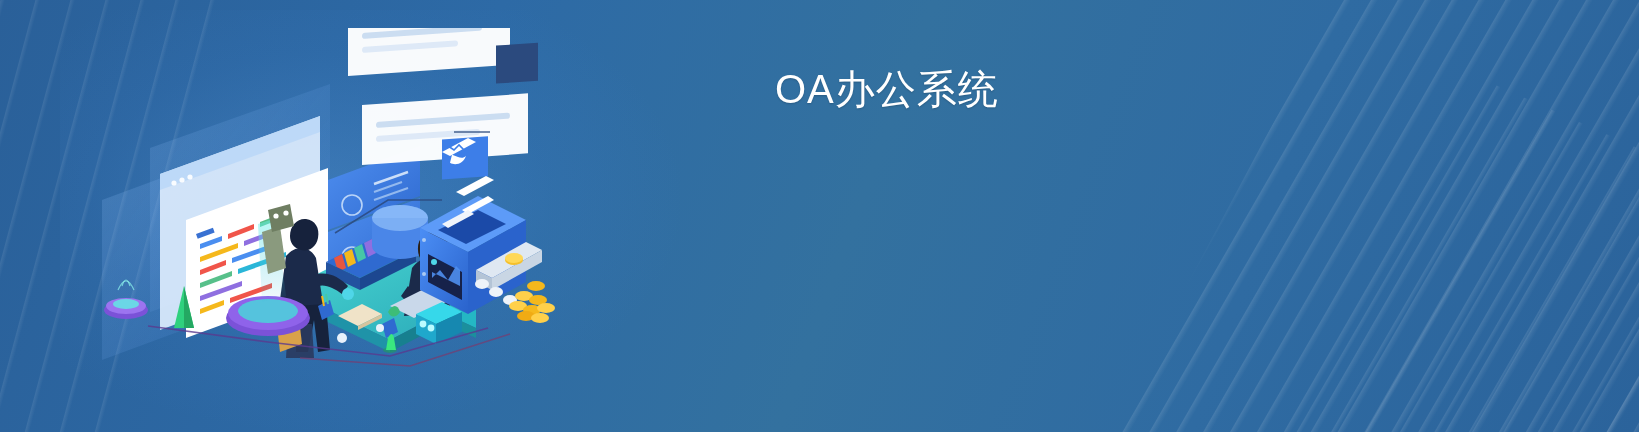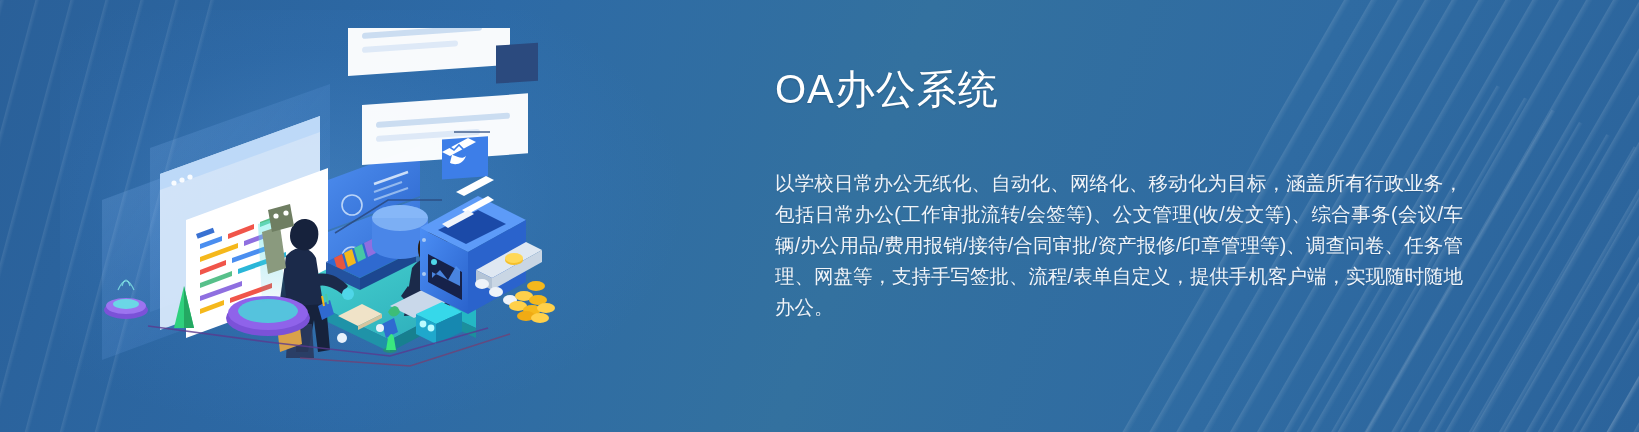--- a/index.html
+++ b/index.html
@@ -367,16 +367,15 @@
 
       <g fill="none" stroke-width="1.6">
         <path d="M58 298 L178 314 L300 328 L398 300" stroke="#5a3a8e" opacity=".8"></path>
         <path d="M210 330 L320 338 L420 306" stroke="#7a3a6e" opacity=".7"></path>
       </g>
     </svg>
   </div>
 
   <div class="copy">
     <h1 class="title">OA办公系统</h1>
-    <p class="desc">以学校日常办公无纸化、自动化、网络化、移动化为目标，涵盖所有行政业务，包括日常办公(工作审批流转/会签等)、公文管理(收/发文等)、综合事务(会议/车辆/办公用品/费用报销/接待/合同审批/资产报修/印章管理等)、调查问卷、任务管理、网盘等，支持手写签批、流程/表单自定义，提供手机客户端，实现随时随地办公。</p>
   </div>
 
 </div>
 
 </body></html>

